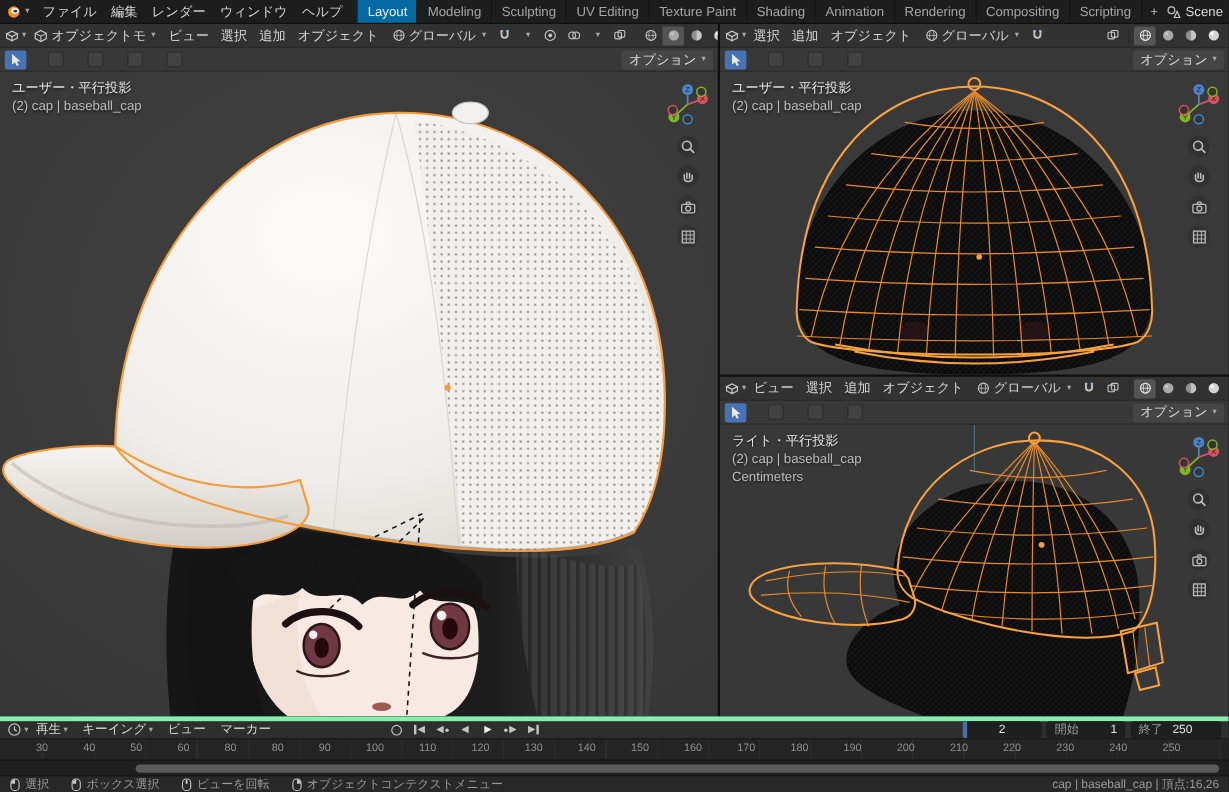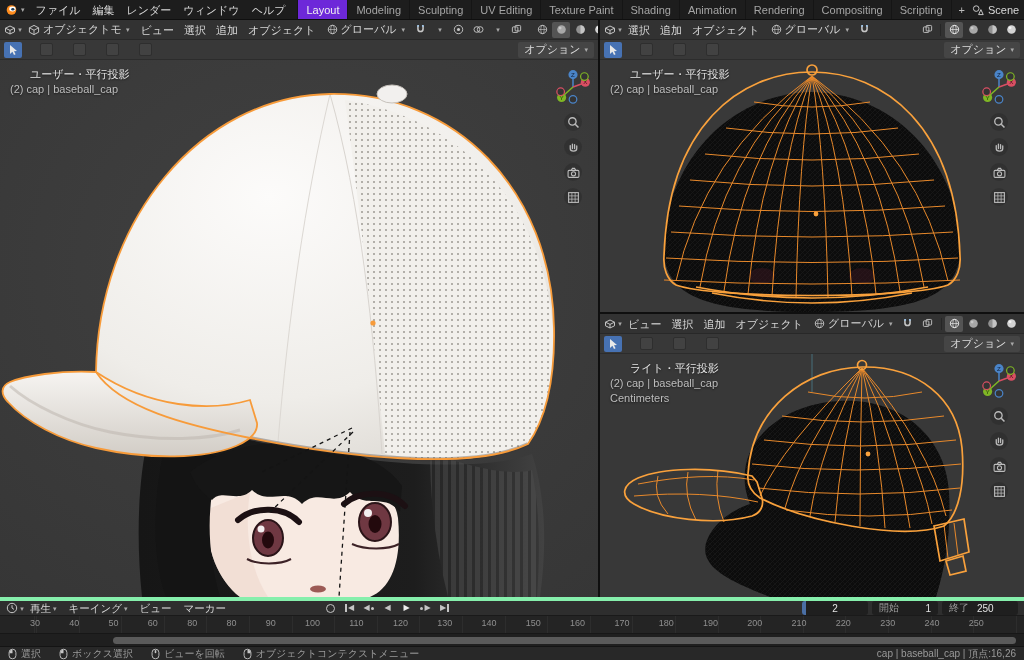--- a/index.html
+++ b/index.html
@@ -12,21 +12,21 @@
   .chev{font-size:7px;color:#a8a8a8;margin-left:2px;line-height:1;}
 
   
   #topbar{position:absolute;top:0;left:0;width:1024px;height:20px;background:#1d1d1d;
           display:flex;align-items:flex-end;border-bottom:1px solid #0f0f0f;box-sizing:border-box;}
   .tb-logo{display:flex;align-items:center;gap:1px;padding:0 5px;height:100%;}
   .tb-menus{display:flex;align-items:center;height:100%;}
   .menu-item{padding:0 6px;height:16px;line-height:16px;border-radius:2px;color:#d8d8d8;white-space:nowrap;}
   .tb-tabs{display:flex;align-items:center;height:100%;margin-left:6px;}
   .tab{padding:0 8px;height:100%;line-height:20px;color:#a5a5a5;border-left:1px solid #151515;white-space:nowrap;}
-  .tab.active{background:#6d28d9;color:#f0f0f0;}
+  .tab.active{background:#0369a1;color:#f0f0f0;}
   .tab.add{color:#bdbdbd;padding:0 7px;}
   .tb-right{margin-left:auto;display:flex;align-items:center;gap:4px;padding-right:8px;height:100%;}
   .tb-right .lbl{color:#d8d8d8;}
 
   
   #main{position:absolute;top:20px;left:0;width:1024px;height:577px;display:flex;gap:2px;background:#0f0f0f;}
   .vp{position:relative;background:#3a3a3a;overflow:hidden;}
   #vp-left{width:598px;height:577px;}
   #right-col{width:424px;display:flex;flex-direction:column;gap:2px;}
   #vp-tr{height:292px;}
@@ -45,21 +45,21 @@
   .mode-label{max-width:78px;overflow:hidden;white-space:nowrap;}
   .vsep{width:1px;height:12px;background:#262626;margin:0 3px;}
   .spacer{flex:1;}
   .sq{width:13px;height:13px;background:#424242;border:1px solid #2e2e2e;border-radius:2px;margin-right:2px;}
   .options-btn{display:flex;align-items:center;gap:2px;padding:0 6px;height:16px;border-radius:2px;color:#dcdcdc;background:#454545;}
 
   .vp-canvas{position:absolute;left:0;right:0;top:40px;bottom:0;}
   .vp-canvas > svg.art{width:100%;height:100%;}
   .overlay-text{position:absolute;top:7px;left:10px;pointer-events:none;line-height:15px;
                 text-shadow:0 1px 2px rgba(0,0,0,.55);}
-  .overlay-text .l1{color:#e6e6e6;margin-left:20px;}
+  .overlay-text .l1{color:#e6e6e6;}
   .overlay-text .l2,.overlay-text .l3{color:#bdbdbd;}
   .gizmo-col{position:absolute;top:8px;right:6px;display:flex;flex-direction:column;align-items:center;gap:7px;}
   .navbtn{width:18px;height:18px;display:flex;align-items:center;justify-content:center;color:#bcbcbc;
           background:rgba(40,40,40,.45);border-radius:50%;}
 
   
   #tl-header{position:absolute;top:597px;left:0;width:1024px;height:18px;background:#2e2e2e;
              border-top:4px solid #86efac;box-sizing:border-box;display:flex;align-items:center;
              padding:0 6px;font-size:10.5px;color:#cfcfcf;}
   #tl-header .menu-item{padding:0 6px;display:flex;align-items:center;}

